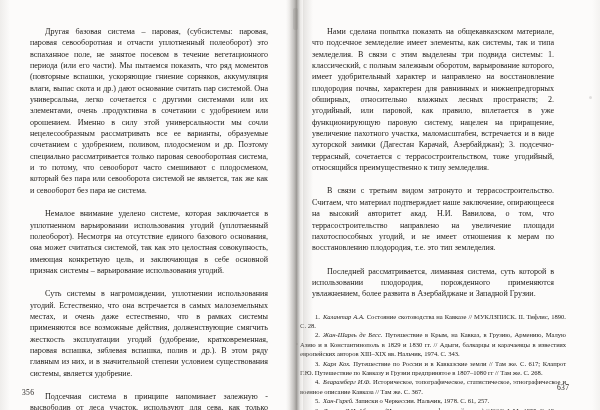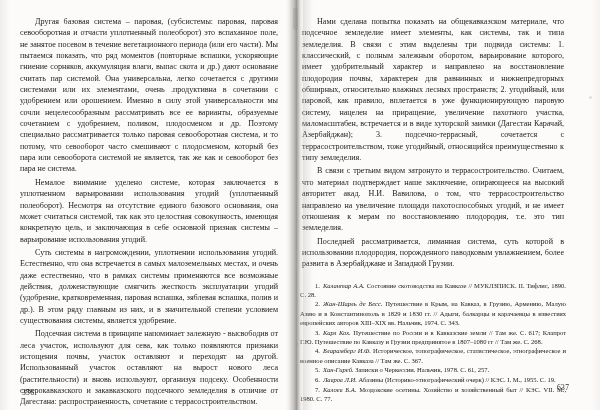--- a/index.html
+++ b/index.html
@@ -73,21 +73,21 @@
   }
 
   .column {
     position: absolute;
     top: 14px;
   }
   .column-left  { left: 18px;  width: 262px; }
   .column-right { left: 300px; width: 266px; }
 
   p.body-par {
-    margin: 2px;
+    margin: 12px;
     text-indent: 15px;
     text-align: justify;
     font-size: 8.1px;
     line-height: 11.35px;
     letter-spacing: -0.03px;
     word-spacing: 0.15px;
     hyphens: manual;
   }
 
   
@@ -137,21 +137,21 @@
   <div class="column column-left">
     <p class="body-par">Другая базовая система – паровая, (субсистемы: паровая, паровая севооборотная и отчасти уплотненный полеоборот) это вспаханное поле, не занятое посевом в течение вегетационного периода (или его части). Мы пытаемся показать, что ряд моментов (повторные вспашки, ускоряющие гниение сорняков, аккумуляция влаги, выпас скота и др.) дают основание считать пар системой. Она универсальна, легко сочетается с другими системами или их элементами, очень .продуктивна в сочетании с удобрением или орошением. Именно в силу этой универсальности мы сочли нецелесообразным рассматривать все ее варианты, образуемые сочетанием с удобрением, поливом, плодосменом и др. Поэтому специально рассматривается только паровая севооборотная система, и то потому, что севооборот часто смешивают с плодосменом, который без пара или севооборота системой не является, так же как и севооборот без пара не система.</p>
     <p class="body-par">Немалое внимание уделено системе, которая заключается в уплотненном варьировании использования угодий (уплотненный полеоборот). Несмотря на отсутствие единого базового основания, она может считаться системой, так как это целостная совокупность, имеющая конкретную цель, и заключающая в себе основной признак системы – варьирование использования угодий.</p>
     <p class="body-par">Суть системы в нагромождении, уплотнении использования угодий. Естественно, что она встречается в самых малоземельных местах, и очень даже естественно, что в рамках системы применяются все возможные действия, долженствующие смягчить жесткость эксплуатации угодий (удобрение, кратковременная, паровая вспашка, зяблевая вспашка, полив и др.). В этом ряду главным из них, и в значительной степени условием существования системы, является удобрение.</p>
     <p class="body-par">Подсечная система в принципе напоминает залежную - высвободив от леса участок, используют для сева, как только появляются признаки истощения почвы, участок оставляют и переходят на другой. Использованный участок оставляют на вырост нового леса (растительности) и вновь используют, организуя подсеку. Особенности северокавказского и закавказского подсечного земледелия в отличие от Дагестана: распространенность, сочетание с террасостроительством.</p>
   </div>
 
   <div class="column column-right">
     <p class="body-par">Нами сделана попытка показать на общекавказском материале, что подсечное земледелие имеет элементы, как системы, так и типа земледелия. В связи с этим выделены три подвида системы: 1. классический, с полным залежным оборотом, варьирование которого, имеет удобрительный характер и направлено на восстановление плодородия почвы, характерен для равнинных и нижнепредгорных обширных, относительно влажных лесных пространств; 2. угодийный, или паровой, как правило, вплетается в уже функционирующую паровую систему, нацелен на приращение, увеличение пахотного участка, маломасштабен, встречается и в виде хуторской заимки (Дагестан Карачай, Азербайджан); 3. подсечно-террасный, сочетается с террасостроительством, тоже угодийный, относящийся преимущественно к типу земледелия.</p>
     <p class="body-par">В связи с третьим видом затронуто и террасостроительство. Считаем, что материал подтверждает наше заключение, опирающееся на высокий авторитет акад. Н.И. Вавилова, о том, что террасостроительство направлено на увеличение площади пахотоспособных угодий, и не имеет отношения к мерам по восстановлению плодородия, т.е. это тип земледелия.</p>
-    <p class="body-par">Последней рассматривается, лиманная система, суть которой в использовании плодородия, порожденного паводковым увлажнением, более развита в Азербайджане и Западной Грузии.</p>
+    <p class="body-par">Последней рассматривается, лиманная система, суть которой в использовании плодородия, порожденного применяются увлажнением, более развита в Азербайджане и Западной Грузии.</p>
 
     <div class="notes">
       <p class="note">
         <span class="num">1.</span><span class="author">Калантар А.А.</span> <span>Состояние скотоводства на Кавказе // МУКЛЗПИСК. II. Тифлис, 1890. С. 28.</span>
       </p>
       <p class="note">
         <span class="num">2.</span><span class="author">Жан-Шарль де Бесс.</span> <span>Путешествие в Крым, на Кавказ, в Грузию, Армению, Малую Азию и в Константинополь в 1829 и 1830 гг. // Адыги, балкарцы и карачаевцы в известиях европейских авторов XIII–XIX вв. Нальчик, 1974. С. 343.</span>
       </p>
       <p class="note">
         <span class="num">3.</span><span class="author">Карл Кох.</span> <span>Путешествие по России и в Кавказские земли // Там же. С. 617; Клапрот Г.Ю. Путешествие по Кавказу и Грузии предпринятое в 1807–1080 гг // Там же. С. 268.</span>

